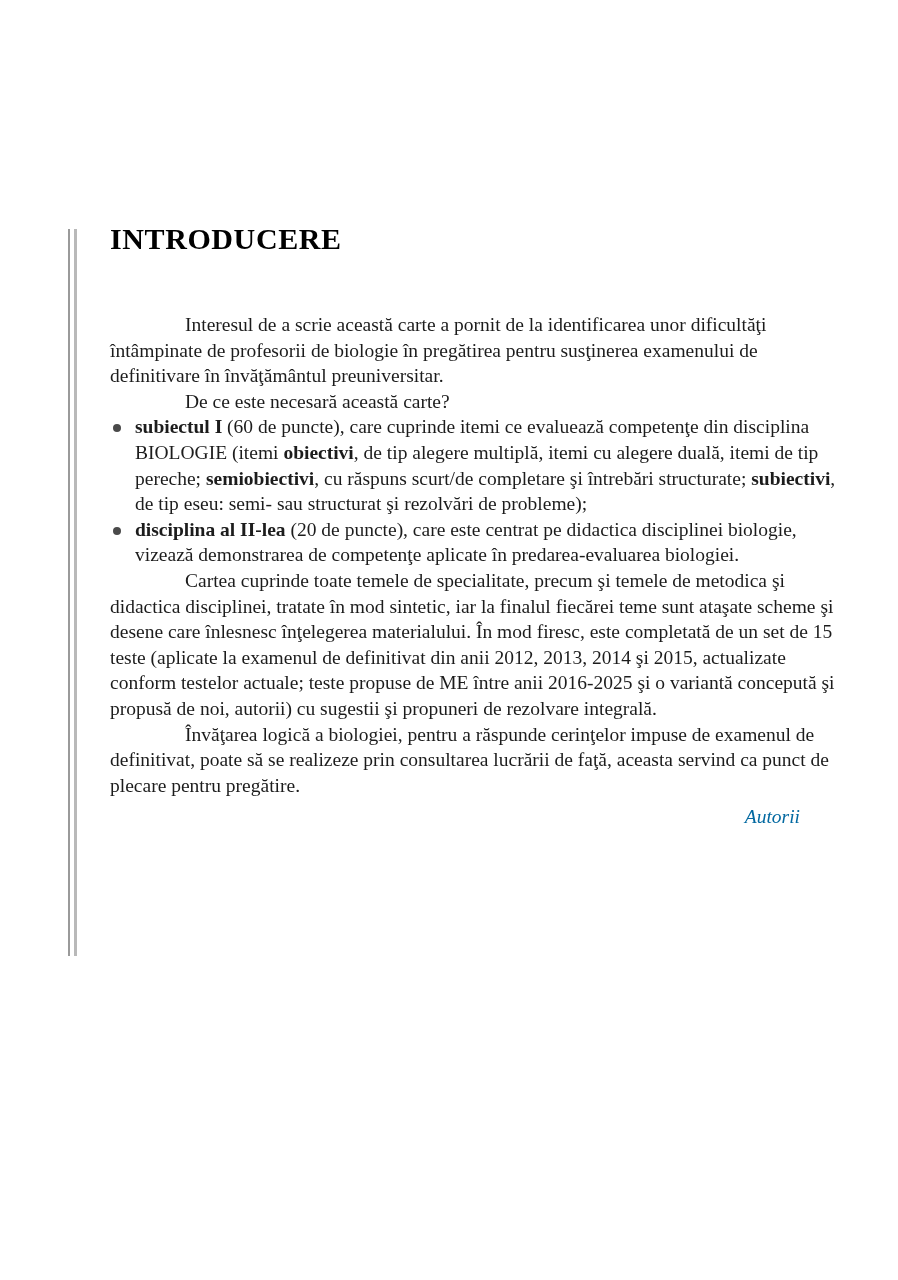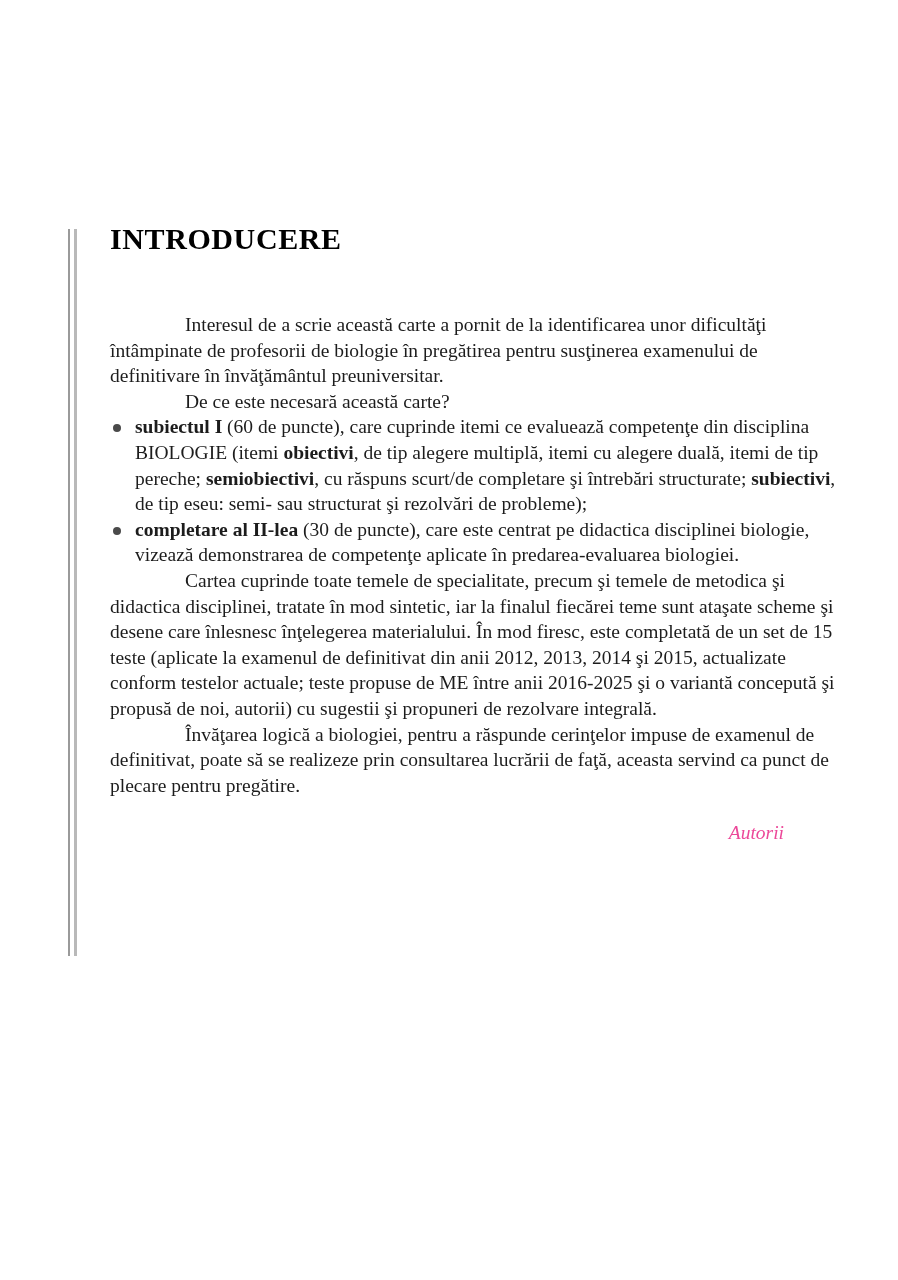--- a/index.html
+++ b/index.html
@@ -90,27 +90,27 @@
     border-radius: 50%;
     background: #4a4a4a;
   }
 
   .strong {
     font-weight: bold;
     font-family: Liberation Serif, serif;
   }
 
   p.signature {
-    margin: 16px;
+    margin: 0;
     font-size: 19.5px;
     line-height: 25.6px;
     font-style: italic;
     text-align: right;
     padding-right: 46px;
-    color: #ec4899;
+    color: #0369a1;
   }
   .spacer-sm { height: 6px; }
 </style>
 </head>
 <body>
 
 <div class="page">
 
   <div class="margin-rule">
     <span class="rule-line inner"></span>
@@ -124,21 +124,21 @@
     <p class="para">Interesul de a scrie această carte a pornit de la identificarea unor dificultăţi întâmpinate de profesorii de biologie în pregătirea pentru susţinerea examenului de definitivare în învăţământul preuniversitar.</p>
     <p class="para">De ce este necesară această carte?</p>
 
     <ul class="subject-list">
       <li>
         <span class="bullet-dot"></span>
         <span class="subject-text"><span class="strong">subiectul I</span><span> (60 de puncte), care cuprinde itemi ce evaluează competenţe din disciplina BIOLOGIE (itemi </span><span class="strong">obiectivi</span><span>, de tip alegere multiplă, itemi cu alegere duală, itemi de tip pereche; </span><span class="strong">semiobiectivi</span><span>, cu răspuns scurt/de completare şi întrebări structurate; </span><span class="strong">subiectivi</span><span>, de tip eseu: semi- sau structurat şi rezolvări de probleme);</span></span>
       </li>
       <li>
         <span class="bullet-dot"></span>
-        <span class="subject-text"><span class="strong">completare al II-lea</span><span> (30 de puncte), care este centrat pe didactica disciplinei biologie, vizează demonstrarea de competenţe aplicate în predarea-evaluarea biologiei.</span></span>
+        <span class="subject-text"><span class="strong">disciplina al II-lea</span><span> (20 de puncte), care este centrat pe didactica disciplinei biologie, vizează demonstrarea de competenţe aplicate în predarea-evaluarea biologiei.</span></span>
       </li>
     </ul>
 
     <p class="para">Cartea cuprinde toate temele de specialitate, precum şi temele de metodica şi didactica disciplinei, tratate în mod sintetic, iar la finalul fiecărei teme sunt ataşate scheme şi desene care înlesnesc înţelegerea materialului. În mod firesc, este completată de un set de 15 teste (aplicate la examenul de definitivat din anii 2012, 2013, 2014 şi 2015, actualizate conform testelor actuale; teste propuse de ME între anii 2016-2025 şi o variantă concepută şi propusă de noi, autorii) cu sugestii şi propuneri de rezolvare integrală.</p>
     <p class="para">Învăţarea logică a biologiei, pentru a răspunde cerinţelor impuse de examenul de definitivat, poate să se realizeze prin consultarea lucrării de faţă, aceasta servind ca punct de plecare pentru pregătire.</p>
 
     <div class="spacer-sm"></div>
     <p class="signature">Autorii</p>
 
   </div>

